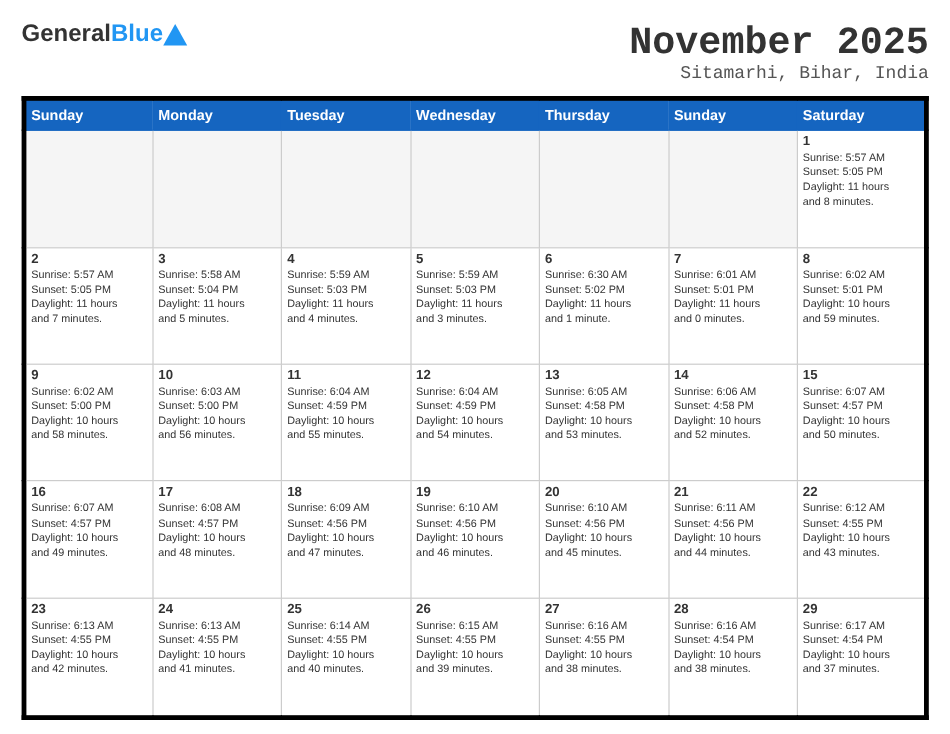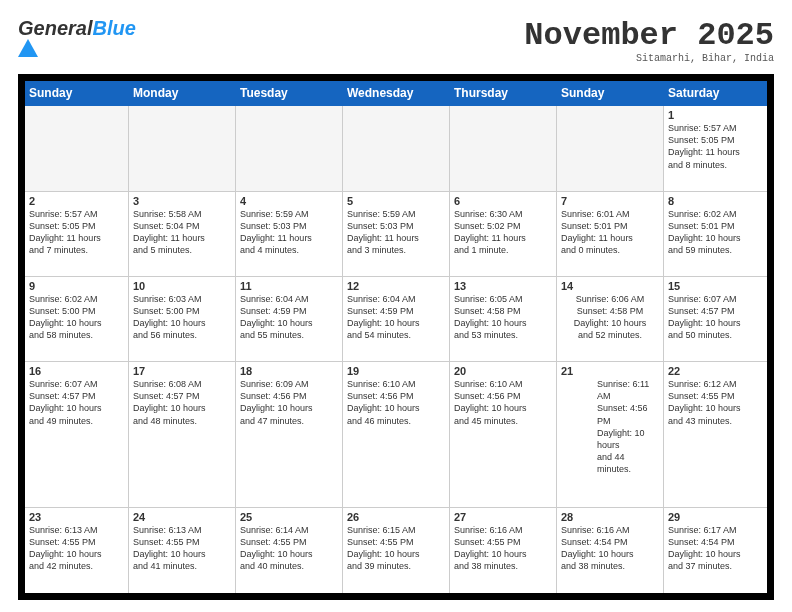--- a/index.html
+++ b/index.html
@@ -32,26 +32,26 @@
       text-align: right;
       font-family: Liberation Mono, monospace;
     }
     .month-title {
       font-size: 32px;
       font-weight: bold;
       color: #333;
       line-height: 1.1;
     }
     .location {
-      font-size: 10px;
+      font-size: 15px;
       color: #555;
     }
     .calendar {
       flex: 1;
-      border: 7px solid #000000;
+      border: 4px solid #000000;
       border-collapse: collapse;
       width: 100%;
       table-layout: fixed;
     }
     .calendar th {
       background-color: #1565C0;
       color: #fff;
       font-size: 12px;
       font-weight: bold;
       padding: 5px 4px;
@@ -84,21 +84,21 @@
       color: #333;
       line-height: 1.35;
     }
   </style>
 </head>
 <body>
 
 <div class="page">
   <div class="header">
     <div class="logo">
-      <div style="display:flex; flex-direction:column; align-items:flex-start;font-style:italic;">
+      <div style="display:flex; flex-direction:row; align-items:center;">
         <div style="font-size:20px; font-weight:bold; color:#333; line-height:1;">
           <span style="color:#333;">General</span><span style="color:#2196F3;">Blue</span>
         </div>
         <div style="display:flex; align-items:center; margin-top:1px;">
           <div style="width:0; height:0; border-left:10px solid transparent; border-right:10px solid transparent; border-bottom:18px solid #2196F3;"></div>
         </div>
       </div>
     </div>
     <div class="title-area">
       <div class="month-title">November 2025</div>
@@ -216,21 +216,21 @@
           </td>
           <td>
             <span class="day-number">13</span>
             <div class="day-info" style="white-space: pre-line;">Sunrise: 6:05 AM
 Sunset: 4:58 PM
 Daylight: 10 hours
 and 53 minutes.</div>
           </td>
           <td>
             <span class="day-number">14</span>
-            <div class="day-info" style="white-space: pre-line; text-align: center;">Sunrise: 6:06 AM
+            <div class="day-info" style="white-space: pre-line;">Sunrise: 6:06 AM
 Sunset: 4:58 PM
 Daylight: 10 hours
 and 52 minutes.</div>
           </td>
           <td>
             <span class="day-number">15</span>
             <div class="day-info" style="white-space: pre-line;">Sunrise: 6:07 AM
 Sunset: 4:57 PM
 Daylight: 10 hours
 and 50 minutes.</div>
@@ -267,21 +267,21 @@
           </td>
           <td>
             <span class="day-number">20</span>
             <div class="day-info" style="white-space: pre-line;">Sunrise: 6:10 AM
 Sunset: 4:56 PM
 Daylight: 10 hours
 and 45 minutes.</div>
           </td>
           <td>
             <span class="day-number">21</span>
-            <div class="day-info" style="white-space: pre-line; margin-left: 36px;">Sunrise: 6:11 AM
+            <div class="day-info" style="white-space: pre-line;">Sunrise: 6:11 AM
 Sunset: 4:56 PM
 Daylight: 10 hours
 and 44 minutes.</div>
           </td>
           <td>
             <span class="day-number">22</span>
             <div class="day-info" style="white-space: pre-line;">Sunrise: 6:12 AM
 Sunset: 4:55 PM
 Daylight: 10 hours
 and 43 minutes.</div>

